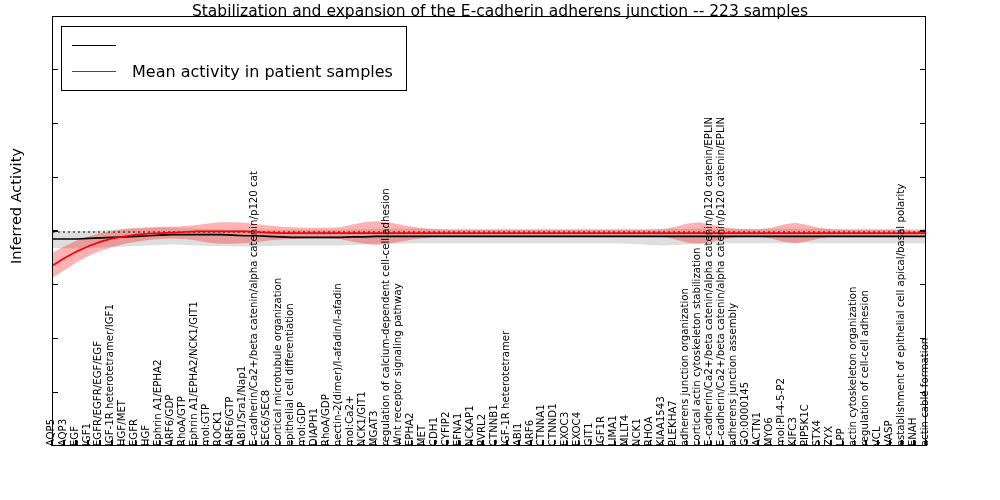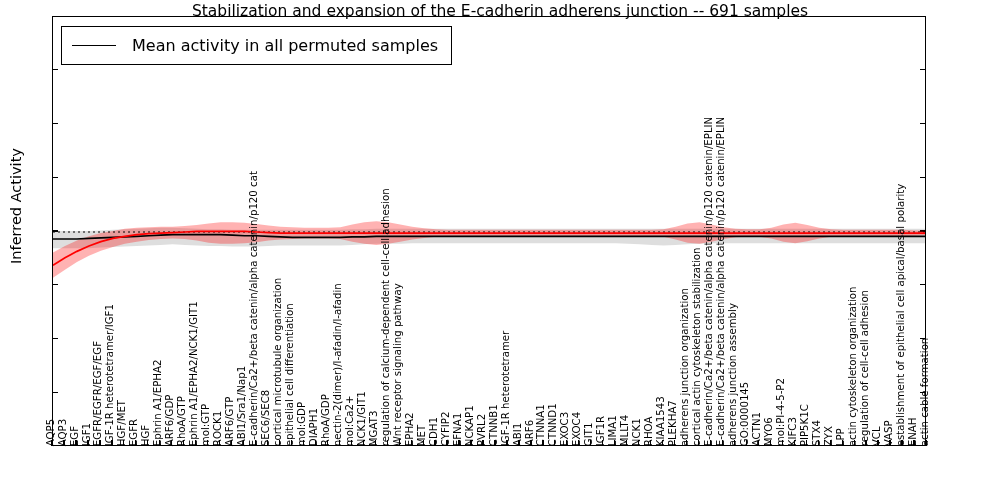--- a/index.html
+++ b/index.html
@@ -37,21 +37,21 @@
   .legline.red{border-top-color:#ff0000;}
   .legtxt{font-size:16px;white-space:nowrap;}
 
   svg.curves{position:absolute;left:0;top:0;}
 </style>
 </head>
 <body>
 
 <div id="root">
 
-  <div class="title">Stabilization and expansion of the E-cadherin adherens junction -- 691 samples</div>
+  <div class="title">Stabilization and expansion of the E-cadherin adherens junction -- 223 samples</div>
 
   <div class="ylabel">Inferred Activity</div>
 
   <div id="yticks">
       <div class="ytickmark" style="top: 69.1px;"></div>
       <div class="ytickmark r" style="top: 69.1px;"></div>
       <div class="ytickmark" style="top: 122.85px;"></div>
       <div class="ytickmark r" style="top: 122.85px;"></div>
       <div class="ytickmark" style="top: 176.6px;"></div>
       <div class="ytickmark r" style="top: 176.6px;"></div>
@@ -223,17 +223,20 @@
       <div class="xt" style="left: 865.627px; bottom: 54px;">ENAH</div>
       <div class="xtickmark" style="left: 861.377px; top: -6px;"></div>
       <div class="xt" style="left: 877.6px; bottom: 54px;">actin cable formation</div>
       <div class="xtickmark" style="left: 873.35px; top: -6px;"></div>
     </div>
 
 
   <div class="legend">
     <div class="legrow">
       <span class="legline"></span>
-      <span class="legtxt">Mean activity in all permuted samples</span>
+    </div>
+    <div class="legrow">
+      <span class="legline red"></span>
+      <span class="legtxt">Mean activity in patient samples</span>
     </div>
   </div>
 
 </div>
 
 </body></html>

